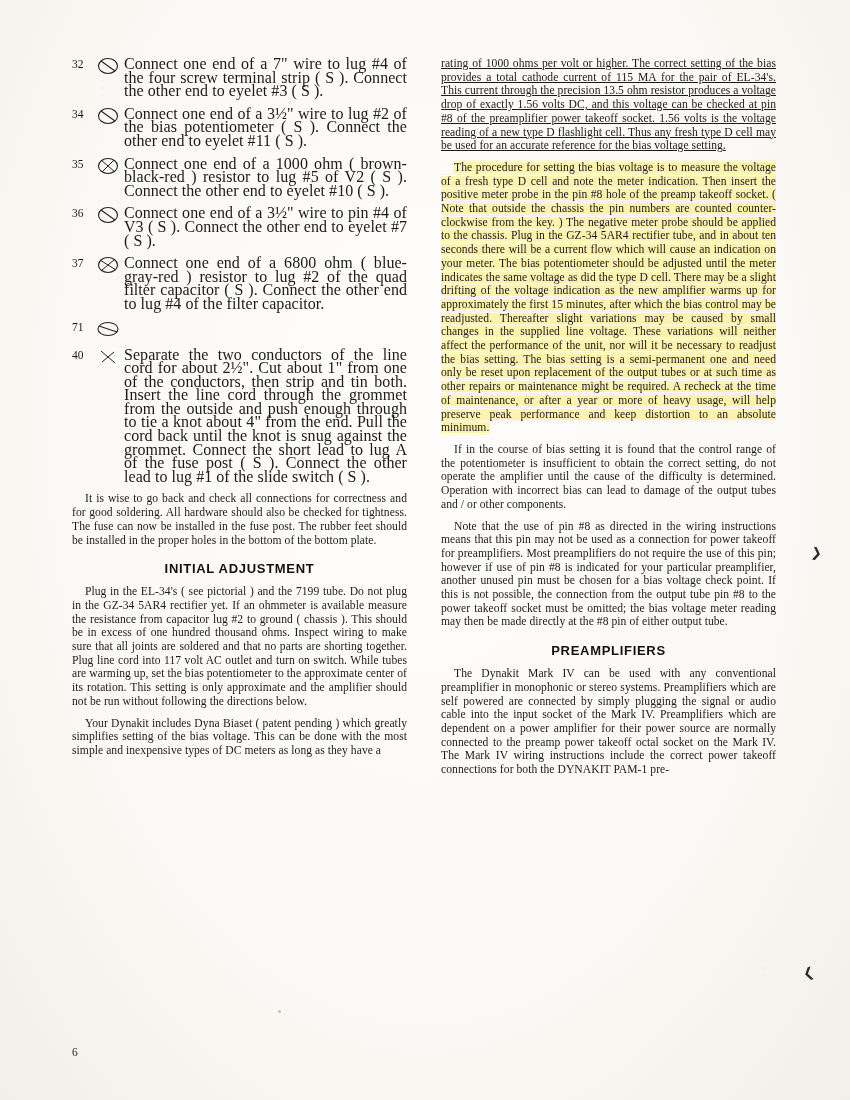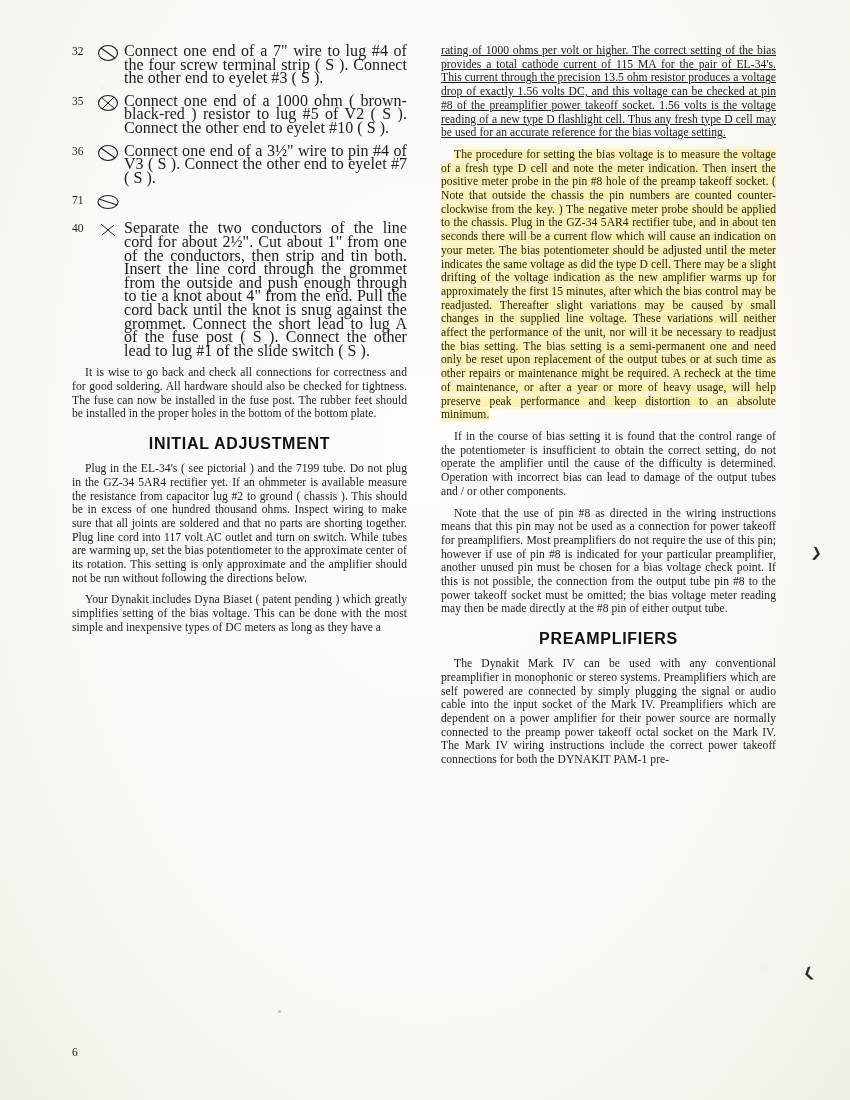--- a/index.html
+++ b/index.html
@@ -36,20 +36,21 @@
       radial-gradient(circle at 90% 88%, rgba(0,0,0,0.012) 0 2px, transparent 3px);
   }
   .columns {
     display: flex;
     gap: 34px;
     height: 960px;
   }
   .col {
     width: 335px;
     position: relative;
+    margin-top: 13px;
   }
   .col.right { width: 335px; }
 
   
   .steps {
     display: block;
   }
   .step {
     display: flex;
     align-items: flex-start;
@@ -90,21 +91,21 @@
     margin: 0 0 8px 0;
     text-indent: 13px;
     color: #1b1b1b;
     letter-spacing: 0.05px;
   }
   p.body.noindent { text-indent: 0; }
   p.body.first { margin-top: 0; text-decoration: underline; }
 
   h2.section {
     font-family: "Liberation Sans", sans-serif;
-    font-size: 16px;
+    font-size: 13px;
     font-weight: bold;
     letter-spacing: 0.7px;
     text-align: center;
     margin: 14px 0 9px 0;
     color: #111;
   }
   .highlight {
     background: linear-gradient(to bottom, rgba(255,244,150,0.0) 6%, rgba(255,236,120,0.55) 12%, rgba(255,233,110,0.55) 88%, rgba(255,244,150,0.0) 96%);
     box-shadow: 0 0 2px rgba(255,230,100,0.6);
   }
@@ -145,20 +146,30 @@
           <div class="step-mark">
             <svg width="26" height="20" viewBox="0 0 26 20">
               <ellipse cx="12" cy="10" rx="9.5" ry="7.5" fill="none" stroke="#222" stroke-width="1.1"></ellipse>
               <path d="M5 5 L19 15" stroke="#222" stroke-width="1.1" fill="none"></path>
             </svg>
           </div>
           <div class="step-text">Connect one end of a 7" wire to lug #4 of the four screw terminal strip ( S ). Connect the other end to eyelet #3 ( S ).</div>
         </div>
 
 
+        <div class="step">
+          <div class="step-num">34</div>
+          <div class="step-mark">
+            <svg width="26" height="20" viewBox="0 0 26 20">
+              <ellipse cx="12" cy="10" rx="9.5" ry="7.5" fill="none" stroke="#222" stroke-width="1.1"></ellipse>
+              <path d="M5 5 L19 15" stroke="#222" stroke-width="1.1" fill="none"></path>
+            </svg>
+          </div>
+          <div class="step-text">Connect one end of a 3½" wire to lug #2 of the bias potentiometer ( S ). Connect the other end to eyelet #11 ( S ).</div>
+        </div>
 
         <div class="step">
           <div class="step-num">35</div>
           <div class="step-mark">
             <svg width="26" height="20" viewBox="0 0 26 20">
               <ellipse cx="12" cy="10" rx="9.5" ry="7.5" fill="none" stroke="#222" stroke-width="1.1"></ellipse>
               <path d="M5 4 L19 16 M6 16 L18 4" stroke="#222" stroke-width="1" fill="none"></path>
             </svg>
           </div>
           <div class="step-text">Connect one end of a 1000 ohm ( brown-black-red ) resistor to lug #5 of V2 ( S ). Connect the other end to eyelet #10 ( S ).</div>
@@ -168,20 +179,30 @@
           <div class="step-num">36</div>
           <div class="step-mark">
             <svg width="26" height="20" viewBox="0 0 26 20">
               <ellipse cx="12" cy="10" rx="9.5" ry="7.5" fill="none" stroke="#222" stroke-width="1.1"></ellipse>
               <path d="M5 5 L19 15" stroke="#222" stroke-width="1.1" fill="none"></path>
             </svg>
           </div>
           <div class="step-text">Connect one end of a 3½" wire to pin #4 of V3 ( S ). Connect the other end to eyelet #7 ( S ).</div>
         </div>
 
+        <div class="step">
+          <div class="step-num">37</div>
+          <div class="step-mark">
+            <svg width="26" height="20" viewBox="0 0 26 20">
+              <ellipse cx="12" cy="10" rx="9.5" ry="7.5" fill="none" stroke="#222" stroke-width="1.1"></ellipse>
+              <path d="M4 5 L20 15 M6 15 L18 5" stroke="#222" stroke-width="1" fill="none"></path>
+            </svg>
+          </div>
+          <div class="step-text">Connect one end of a 6800 ohm ( blue-gray-red ) resistor to lug #2 of the quad filter capacitor ( S ). Connect the other end to lug #4 of the filter capacitor.</div>
+        </div>
 
 
         <div class="step">
           <div class="step-num">71</div>
           <div class="step-mark">
             <svg width="26" height="20" viewBox="0 0 26 20">
               <ellipse cx="12" cy="10" rx="10" ry="6.5" fill="none" stroke="#222" stroke-width="1.1"></ellipse>
               <path d="M3 7 L21 13" stroke="#222" stroke-width="1.1" fill="none"></path>
             </svg>
           </div>

